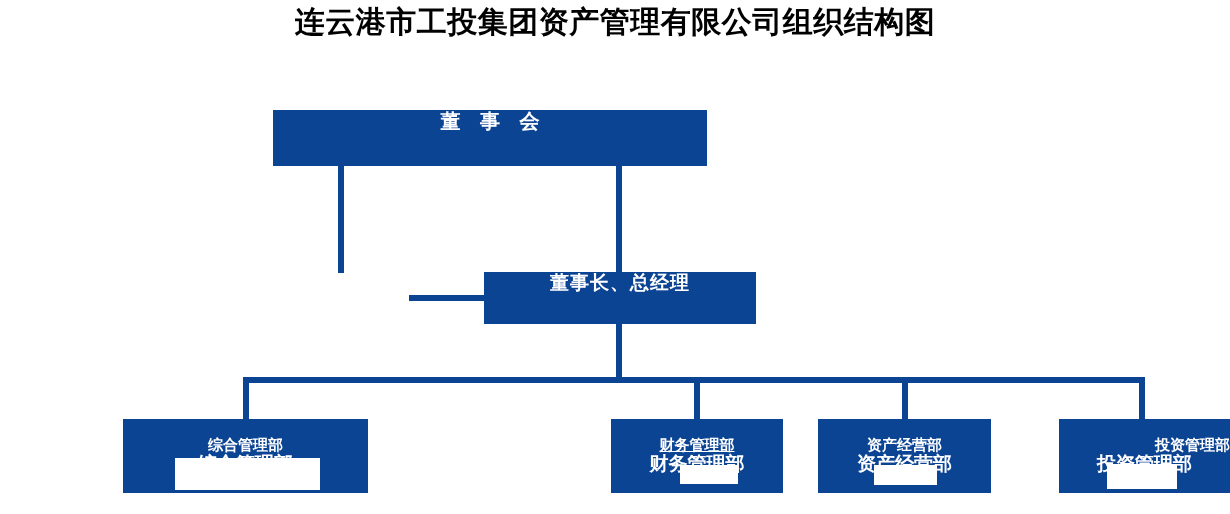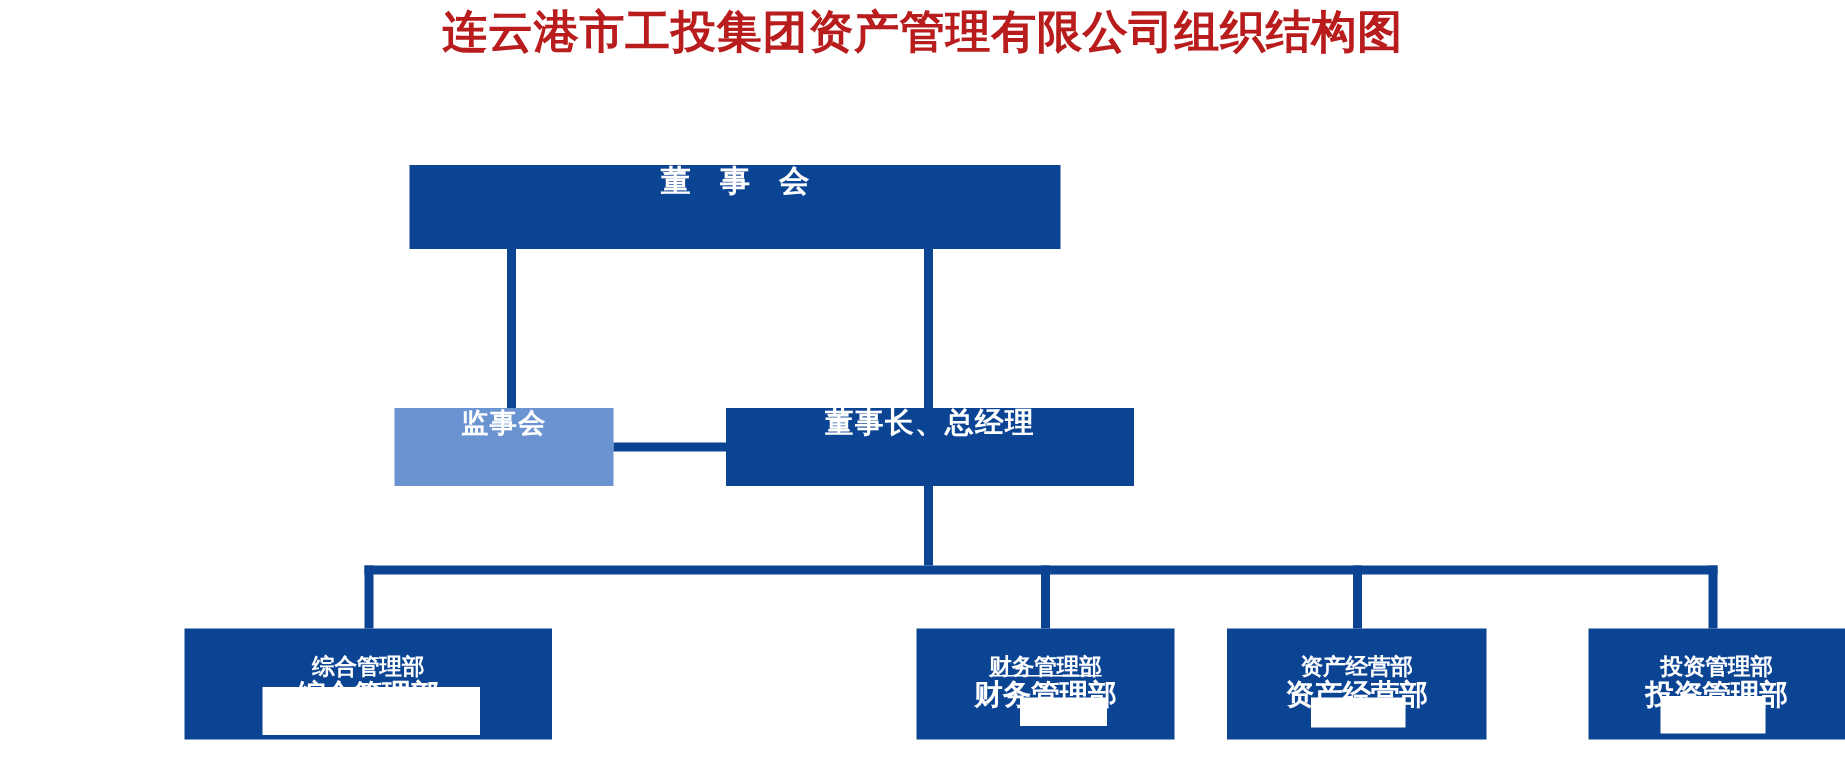--- a/index.html
+++ b/index.html
@@ -23,21 +23,21 @@
   
   .chart-title {
     position: absolute;
     left: 0;
     top: 2px;
     width: 1230px;
     text-align: center;
     font-size: 30px;
     font-weight: 700;
     letter-spacing: 0.5px;
-    color: #b91c1c;
+    color: #000000;
     white-space: nowrap;
     line-height: 40px;
   }
 
   
   .node {
     position: absolute;
     box-sizing: border-box;
     display: flex;
     align-items: flex-start;
@@ -111,21 +111,21 @@
   
   .dept-overlay {
     position: absolute;
     background: #ffffff;
     z-index: 3;
   }
 
   .dept-1 { left: 123px;  width: 245px; }
   .dept-2 { left: 611px;  width: 172px; text-decoration: underline; }
   .dept-3 { left: 818px;  width: 173px; }
-  .dept-4 { left: 1059px; width: 171px; }
+  .dept-4 { left: 1059px; width: 171px; justify-content: flex-end; }
 
   
   .conn {
     position: absolute;
     background: #0c4494;
   }
 </style>
 </head>
 <body>
 
@@ -133,23 +133,20 @@
 
   <div class="chart-title">连云港市工投集团资产管理有限公司组织结构图</div>
 
   <div class="node dark node-board">
     <span>董 事 会</span>
   </div>
 
   <div class="conn" style="left:338px; top:166px; width:6px; height:107px;"></div>
   <div class="conn" style="left:616px; top:166px; width:6px; height:107px;"></div>
 
-  <div class="node light node-supervisor">
-    <span>监事会</span>
-  </div>
 
   <div class="conn" style="left:409px; top:295px; width:76px; height:6px;"></div>
 
   <div class="node dark node-chairman">
     <span>董事长、总经理</span>
   </div>
 
   <div class="conn" style="left:616px; top:324px; width:6px; height:53px;"></div>
   <div class="conn" style="left:243px; top:377px; width:902px; height:6px;"></div>
 

